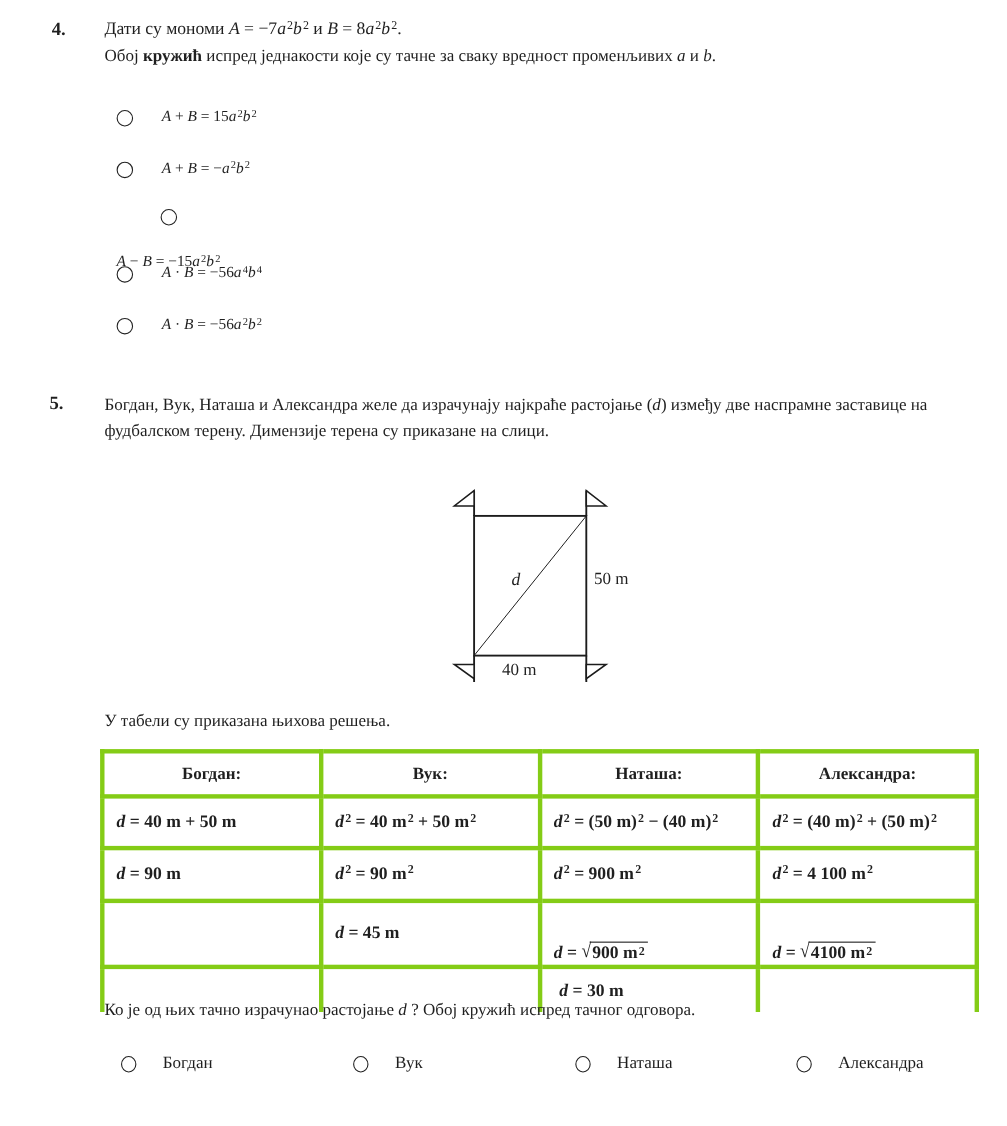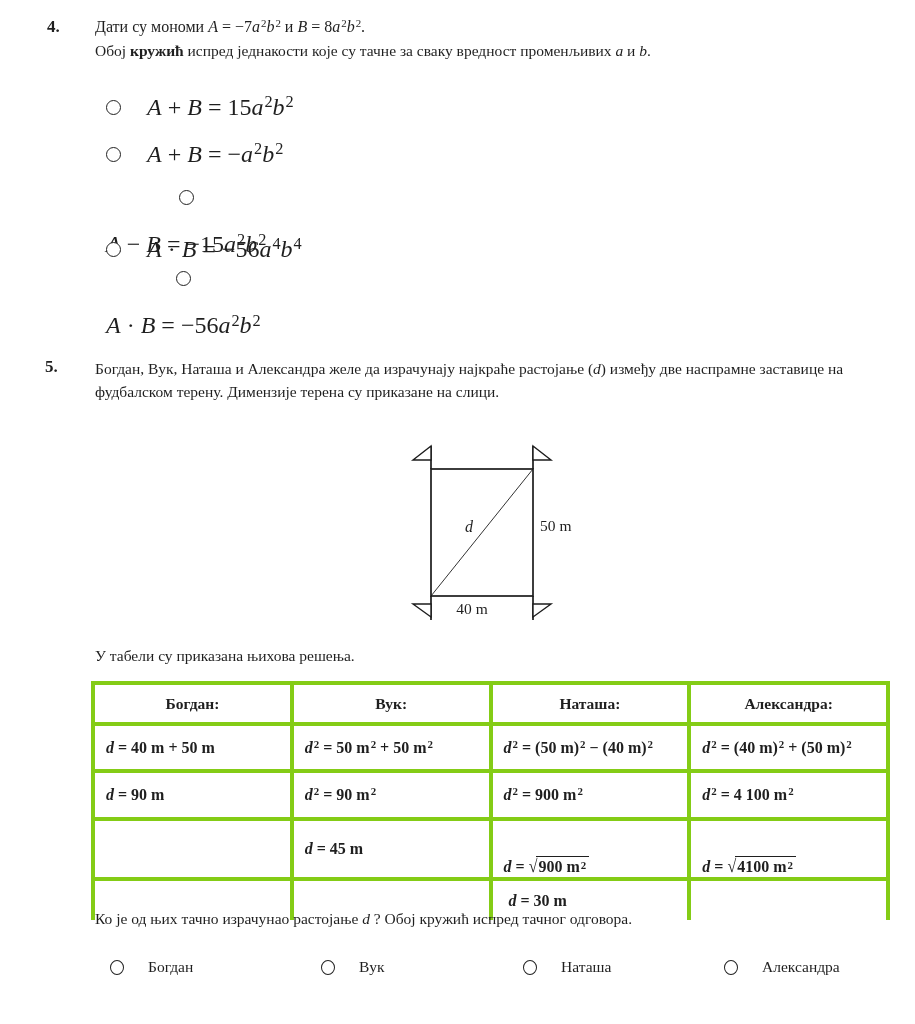--- a/index.html
+++ b/index.html
@@ -17,21 +17,21 @@
   .m-sup { font-size:0.68em; position:relative; top:-0.45em; font-style:normal; margin-left:1px; }
   .m-rad { font-style:normal; display:inline-block; transform:scaleY(1.12); transform-origin:70% 100%; margin-right:-1px; }
   .m-ovl { display:inline-block; border-top:1.3px solid #1f1f1f; padding:1px 3px 0 2px; line-height:1.1;margin-top:34px; }
   .m-ovl .m-sup { top:-0.3em; }
   
   .opt { position:absolute; display:flex; align-items:center; height:22px; }
   .radio {
     width:15px; height:15px; border:1.4px solid #222; border-radius:50%;
     background:#fff; box-sizing:border-box; flex:0 0 auto;
   }
-  .q4opt { left:106px; gap:26px; font-size:24px; }
+  .q4opt { left:106px; gap:26px; font-size:14px; }
   .q5opt { gap:24px; font-size:15.5px; }
   .q5opt .radio { width:14px; height:15px; }
   
   .diagram { position:absolute; left:398px; top:434px; }
   
   .sol-table {
     position:absolute; left:91px; top:681px; width:799px;
     border-collapse:collapse; table-layout:fixed;
     border:2px solid #1c1c1c; border-bottom:none;
   }
@@ -64,21 +64,21 @@
     <span><span class="m-i">A</span><span class="m-r"> + </span><span class="m-i">B</span><span class="m-r"> = −</span><span class="m-i">a</span><span class="m-sup">2</span><span class="m-i">b</span><span class="m-sup">2</span></span>
   </div>
   <div class="opt q4opt" style="top:190px;flex-direction:column;">
     <span class="radio"></span>
     <span><span class="m-i">A</span><span class="m-r"> − </span><span class="m-i">B</span><span class="m-r"> = −15</span><span class="m-i">a</span><span class="m-sup">2</span><span class="m-i">b</span><span class="m-sup">2</span></span>
   </div>
   <div class="opt q4opt" style="top:238px;">
     <span class="radio"></span>
     <span><span class="m-i">A</span><span class="m-r"> · </span><span class="m-i">B</span><span class="m-r"> = −56</span><span class="m-i">a</span><span class="m-sup">4</span><span class="m-i">b</span><span class="m-sup">4</span></span>
   </div>
-  <div class="opt q4opt" style="top:271px;flex-direction:column;">
+  <div class="opt q4opt" style="top:285px;">
     <span class="radio"></span>
     <span><span class="m-i">A</span><span class="m-r"> · </span><span class="m-i">B</span><span class="m-r"> = −56</span><span class="m-i">a</span><span class="m-sup">2</span><span class="m-i">b</span><span class="m-sup">2</span></span>
   </div>
 
   <div class="abs qnum" style="left:45px; top:357px;">5.</div>
   <div class="abs body-text" style="left:95px; top:358px; width:810px;"><span class="m-r">Богдан, Вук, Наташа и Александра желе да израчунају најкраће растојање (</span><span class="m-i">d</span><span class="m-r">) између две наспрамне заставице на</span><br><span class="m-r">фудбалском терену. Димензије терена су приказане на слици.</span></div>
 
   <svg class="diagram" width="200" height="195" viewBox="0 0 200 195">
     <g stroke="#1c1c1c" fill="none">
       <rect x="33" y="35" width="102" height="127" stroke-width="1.7"></rect>
@@ -102,21 +102,21 @@
   <table class="sol-table">
     <tbody>
         <tr>
       <th>Богдан:</th>
       <th>Вук:</th>
       <th>Наташа:</th>
       <th>Александра:</th>
     </tr>
     <tr class="r1">
       <td><span class="m-i">d</span><span class="m-r"> = 40 m + 50 m</span></td>
-      <td><span class="m-i">d</span><span class="m-sup">2</span><span class="m-r"> = 50 m</span><span class="m-sup">2</span><span class="m-r"> + 50 m</span><span class="m-sup">2</span></td>
+      <td><span class="m-i">d</span><span class="m-sup">2</span><span class="m-r"> = 40 m</span><span class="m-sup">2</span><span class="m-r"> + 50 m</span><span class="m-sup">2</span></td>
       <td><span class="m-i">d</span><span class="m-sup">2</span><span class="m-r"> = (50 m)</span><span class="m-sup">2</span><span class="m-r"> − (40 m)</span><span class="m-sup">2</span></td>
       <td><span class="m-i">d</span><span class="m-sup">2</span><span class="m-r"> = (40 m)</span><span class="m-sup">2</span><span class="m-r"> + (50 m)</span><span class="m-sup">2</span></td>
     </tr>
     <tr class="r2">
       <td><span class="m-i">d</span><span class="m-r"> = 90 m</span></td>
       <td><span class="m-i">d</span><span class="m-sup">2</span><span class="m-r"> = 90 m</span><span class="m-sup">2</span></td>
       <td><span class="m-i">d</span><span class="m-sup">2</span><span class="m-r"> = 900 m</span><span class="m-sup">2</span></td>
       <td><span class="m-i">d</span><span class="m-sup">2</span><span class="m-r"> = 4 100 m</span><span class="m-sup">2</span></td>
     </tr>
     <tr class="r3">

